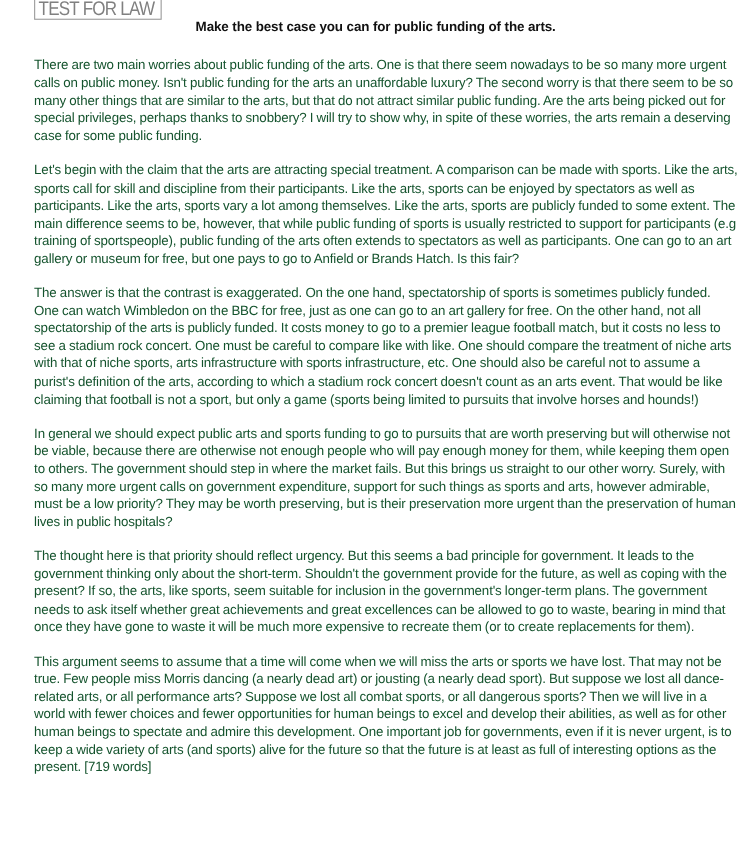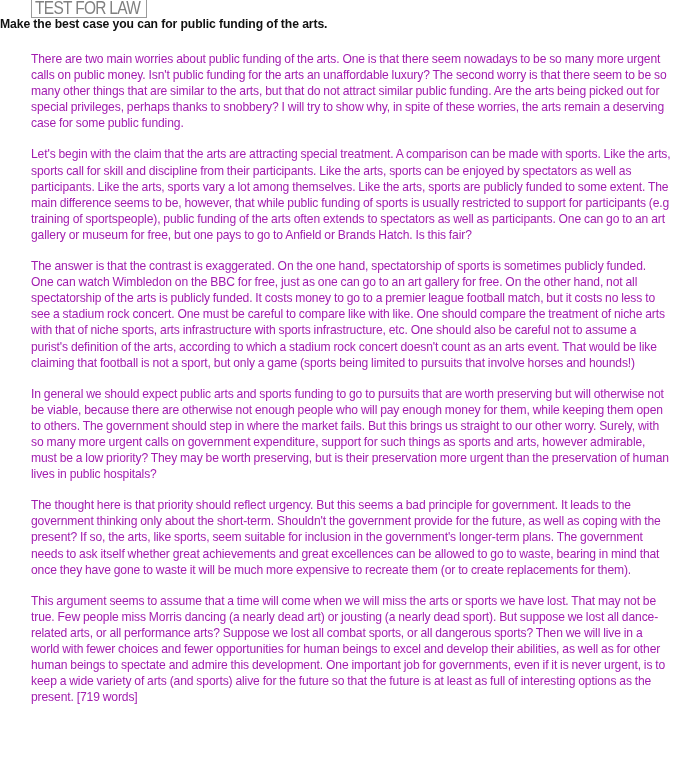--- a/index.html
+++ b/index.html
@@ -36,38 +36,39 @@
       transform-origin: left bottom;
       display: inline-block;
       white-space: nowrap;
       margin-right: -14px;
     }
     .title {
       position: absolute;
       left: 0;
       top: 16px;
       width: 683px;
+      text-align: center;
       font-weight: bold;
       font-size: 12.2px;
       line-height: 16px;
       letter-spacing: -0.1px;
     }
     .doc-body {
       position: absolute;
       left: 31px;
       top: 51px;
       width: 640px;
     }
     .para {
       margin: 0 0 15px 0;
       font-size: 12.1px;
       line-height: 16.1px;
       letter-spacing: -0.12px;
       word-spacing: -0.3px;
-      color: #a21caf;
+      color: #14532d;
     }
   </style>
 </head>
 <body>
 
 <div class="logo-box">
   <span class="logo-text">TEST FOR LAW</span>
 </div>
 
 <div class="title">Make the best case you can for public funding of the arts.</div>

